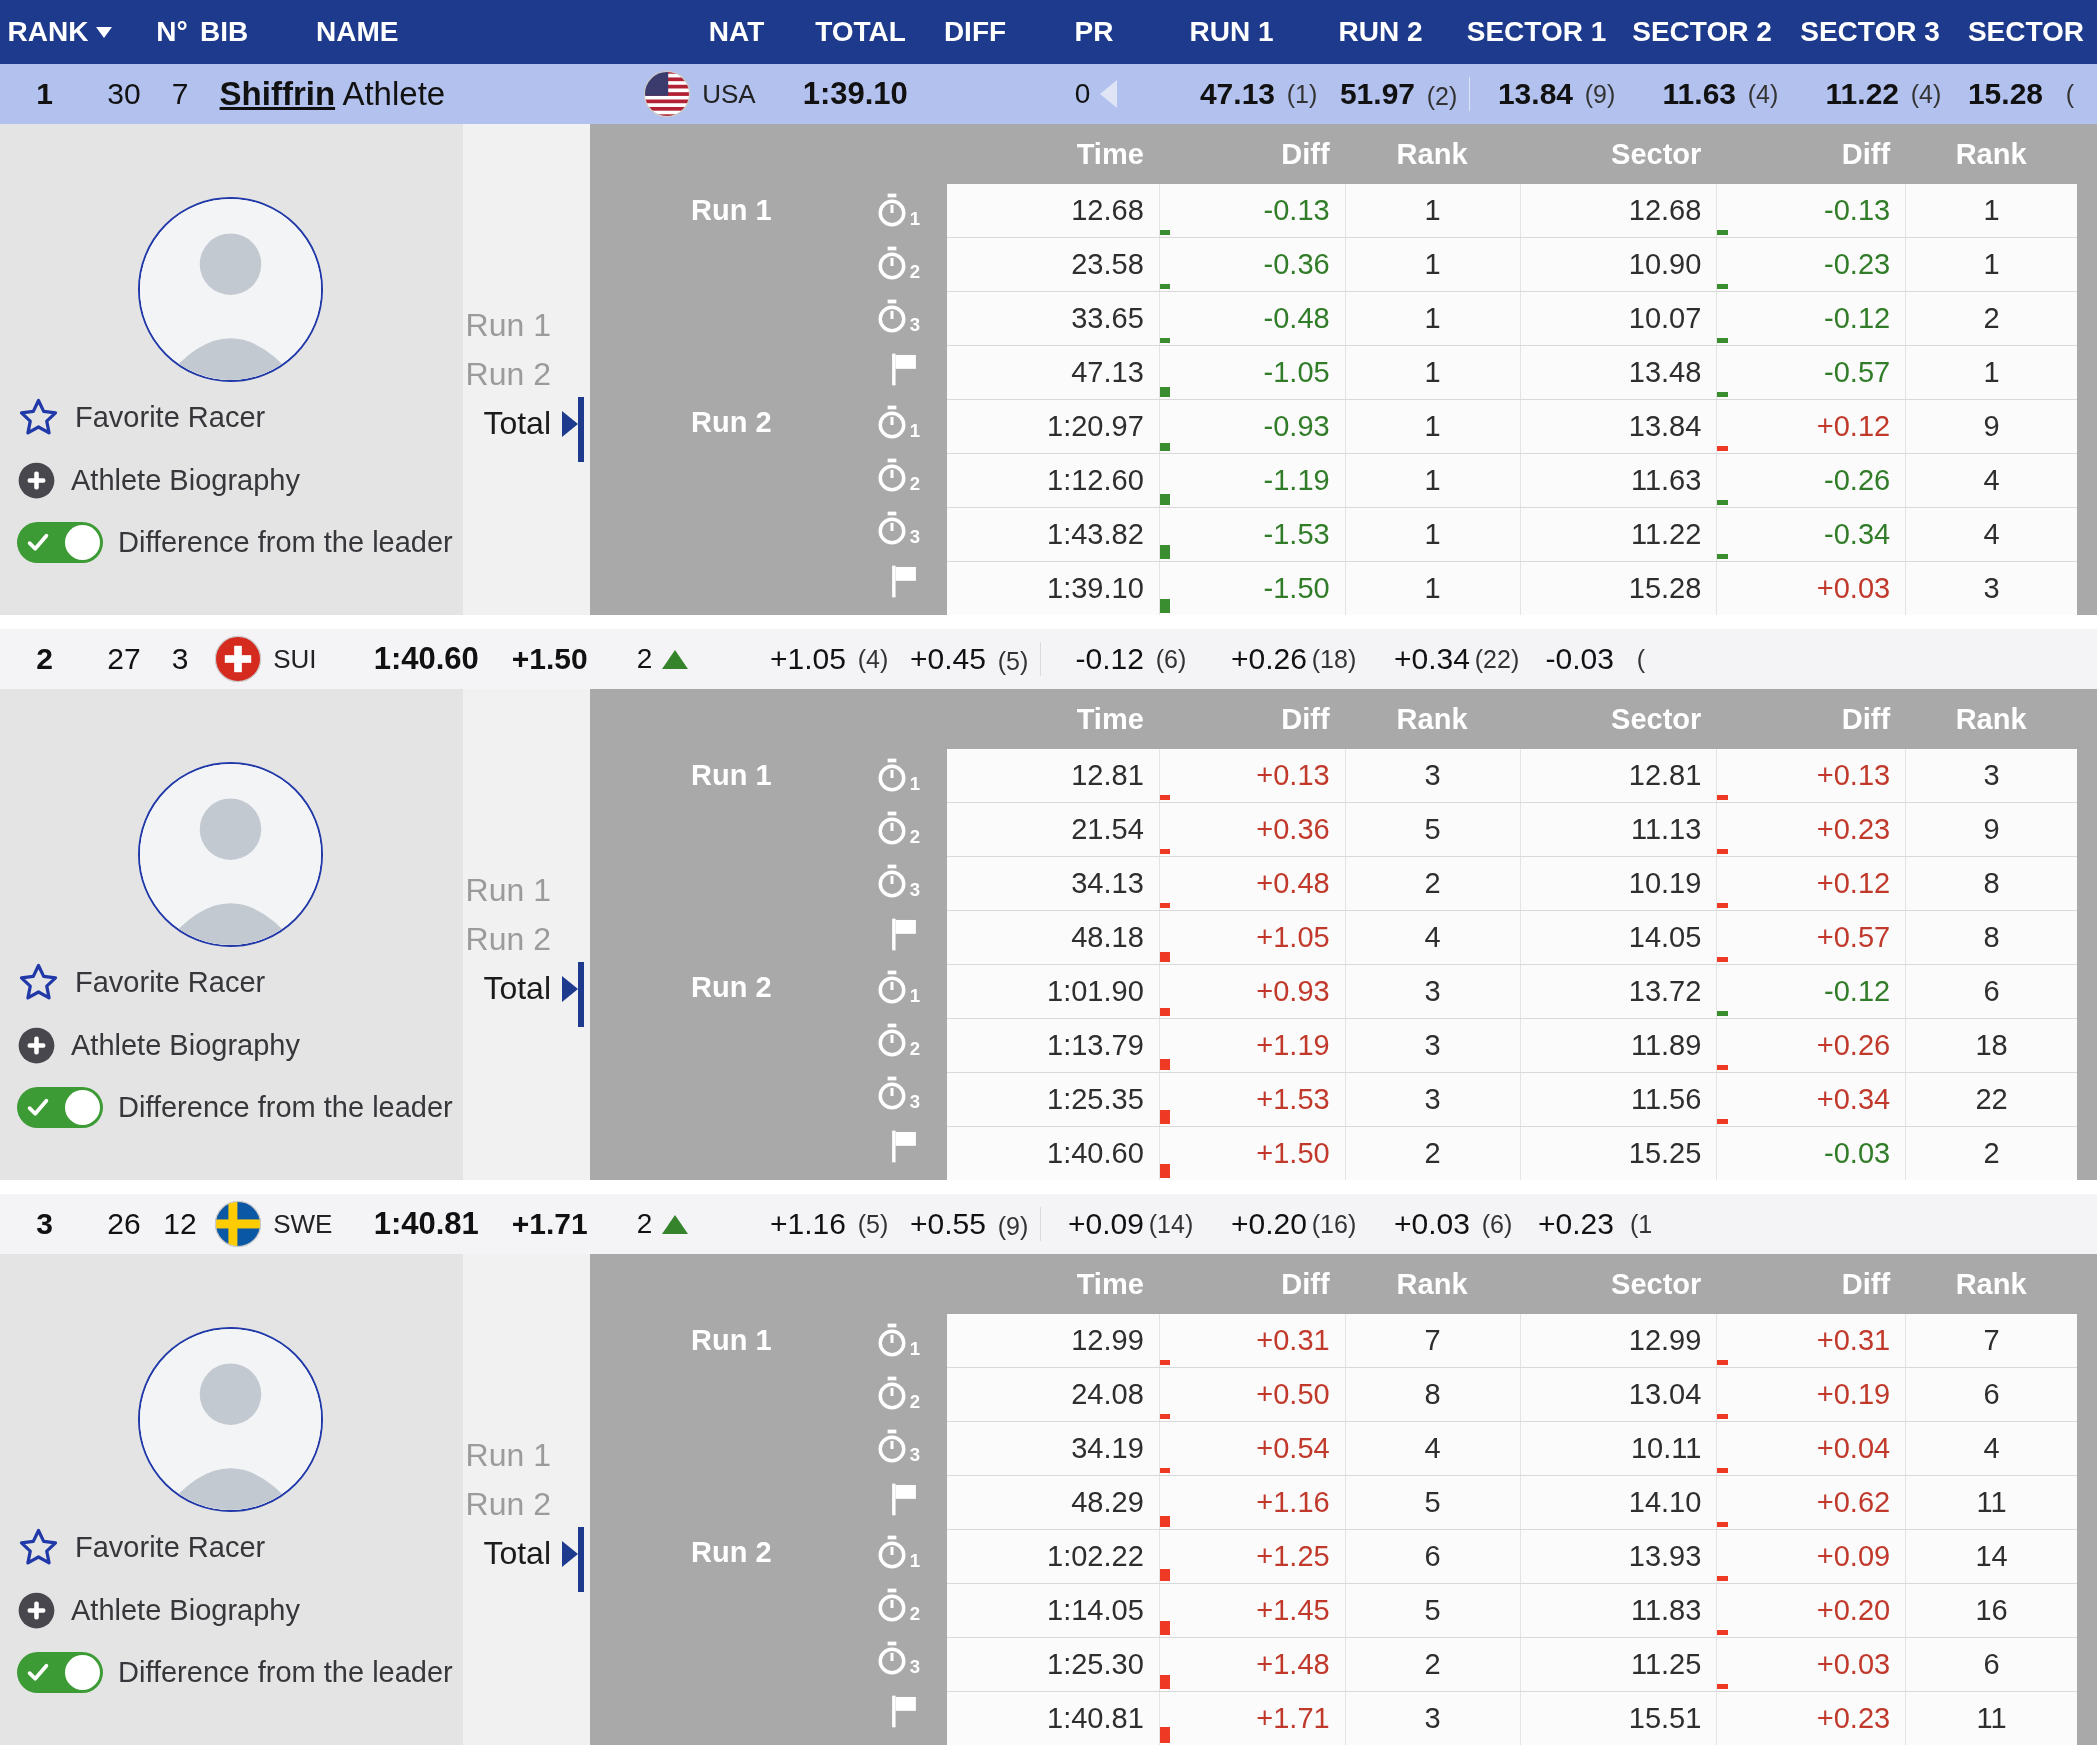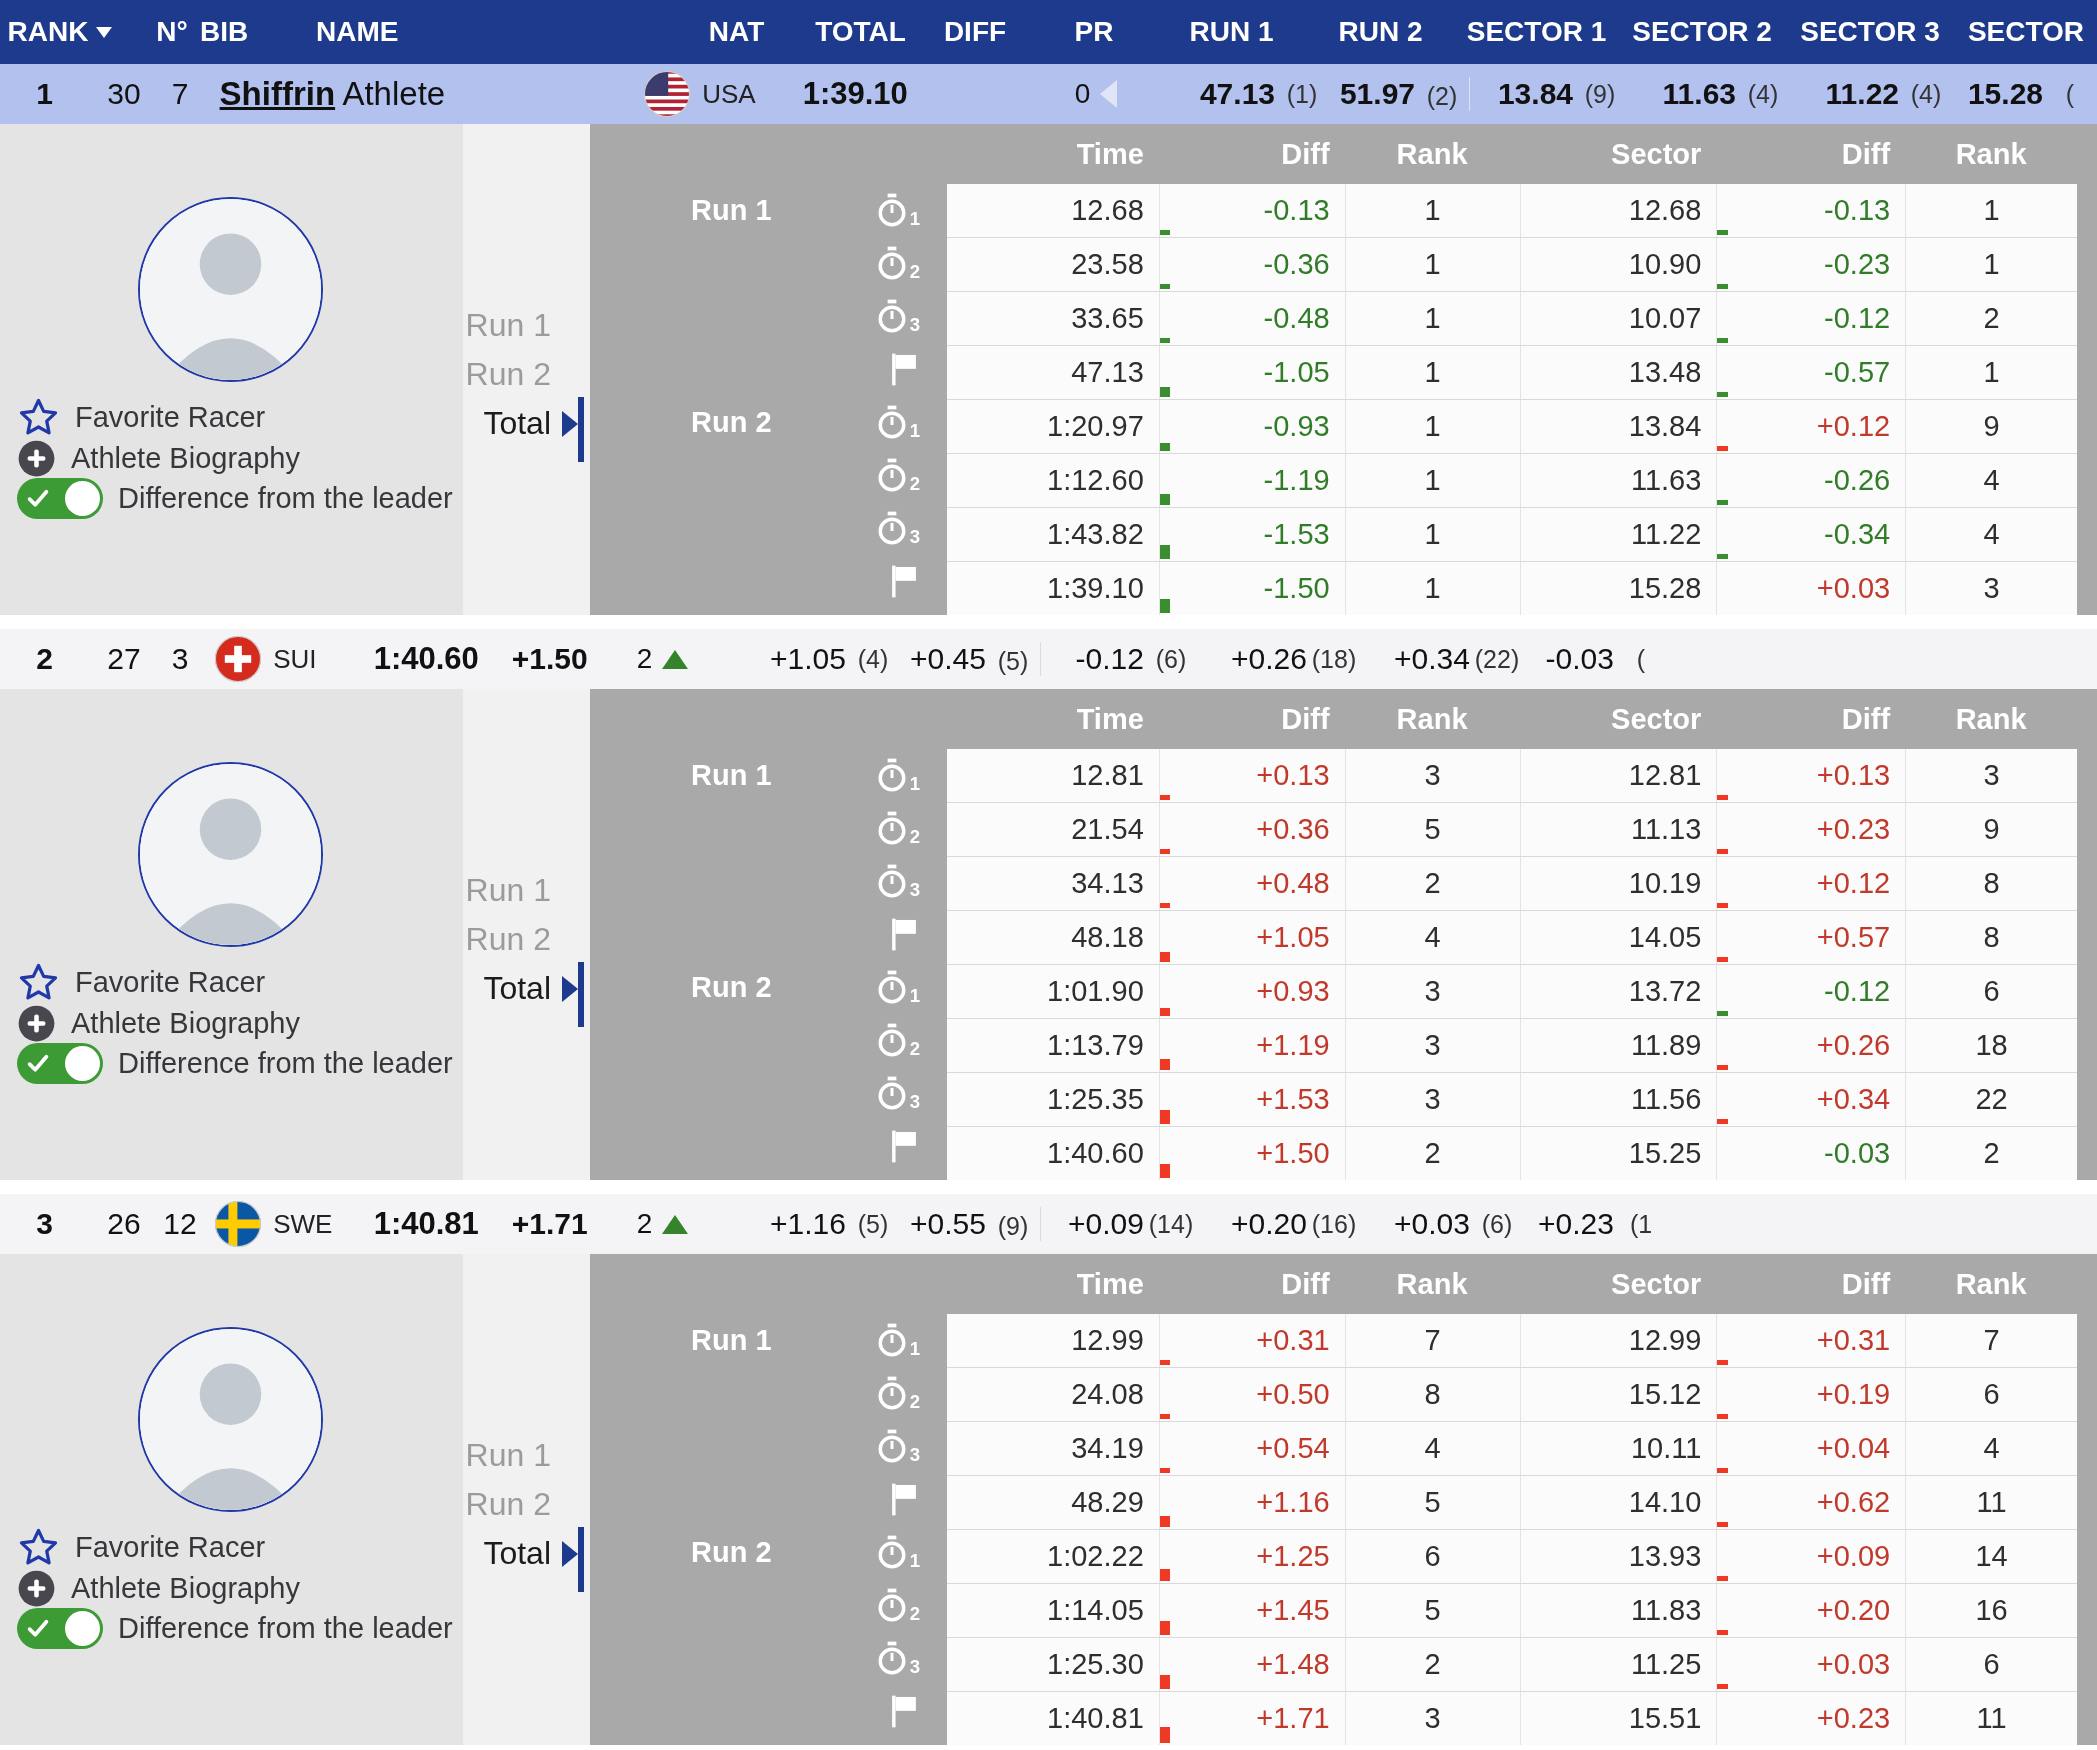--- a/index.html
+++ b/index.html
@@ -52,21 +52,21 @@
   .pr-arrow{width:0;height:0;display:inline-block;}
   .pr-arrow.left{border-top:14px solid transparent;border-bottom:14px solid transparent;border-right:17.7px solid #e0e5f6;}
   .pr-arrow.up{border-left:13px solid transparent;border-right:13px solid transparent;border-bottom:19.6px solid #35842c;}
 
   
   .racer-block + .racer-block{margin-top:14px;}
   .detail{display:flex;height:491px;}
   .lp{width:463px;background:#e4e4e4;position:relative;}
   .avatar{position:absolute;left:138px;top:73px;width:181px;height:181px;border-radius:50%;
           border:2.8px solid #2038a8;overflow:hidden;background:#fff;}
-  .options{position:absolute;left:17px;top:272px;display:flex;flex-direction:column;gap:0;}
+  .options{position:absolute;left:17px;top:272px;display:flex;flex-direction:column;gap:22px;}
   .opt{display:flex;align-items:center;gap:15px;font-size:29px;color:#37373b;cursor:pointer;}
   .toggle{width:86px;height:41px;border-radius:20.5px;background:#3d9b35;position:relative;display:inline-block;}
   .toggle .knob{position:absolute;right:2.8px;top:2.8px;width:35px;height:35px;border-radius:50%;background:#fff;}
   .toggle svg{position:absolute;left:9.3px;top:9.3px;}
 
   .ts{width:127px;background:#f1f1f1;position:relative;font-size:32px;}
   .tabs{position:absolute;top:177px;left:0;right:0;}
   .tab{height:49px;line-height:49px;text-align:right;padding-right:39px;color:#9b9b9b;cursor:pointer;}
   .tab.active{color:#1b1b1b;}
   .tab-indicator{position:absolute;top:273px;right:5.6px;width:6.5px;height:65px;background:#1d3a8f;}
@@ -780,21 +780,21 @@
                   <div class="tc tc-diff pos"><span class="tick" style="height:4.7px;background:#ee3a24"></span>+0.31</div>
                   <div class="tc tc-rank">7</div>
                   <div class="tc tc-sector">12.99</div>
                   <div class="tc tc-sdiff pos"><span class="tick" style="height:4.7px;background:#ee3a24"></span>+0.31</div>
                   <div class="tc tc-srank">7</div>
                 </div>
                 <div class="t-row">
                   <div class="tc tc-time">24.08</div>
                   <div class="tc tc-diff pos"><span class="tick" style="height:4.7px;background:#ee3a24"></span>+0.50</div>
                   <div class="tc tc-rank">8</div>
-                  <div class="tc tc-sector">15.12</div>
+                  <div class="tc tc-sector">13.04</div>
                   <div class="tc tc-sdiff pos"><span class="tick" style="height:4.7px;background:#ee3a24"></span>+0.19</div>
                   <div class="tc tc-srank">6</div>
                 </div>
                 <div class="t-row">
                   <div class="tc tc-time">34.19</div>
                   <div class="tc tc-diff pos"><span class="tick" style="height:4.7px;background:#ee3a24"></span>+0.54</div>
                   <div class="tc tc-rank">4</div>
                   <div class="tc tc-sector">10.11</div>
                   <div class="tc tc-sdiff pos"><span class="tick" style="height:4.7px;background:#ee3a24"></span>+0.04</div>
                   <div class="tc tc-srank">4</div>

